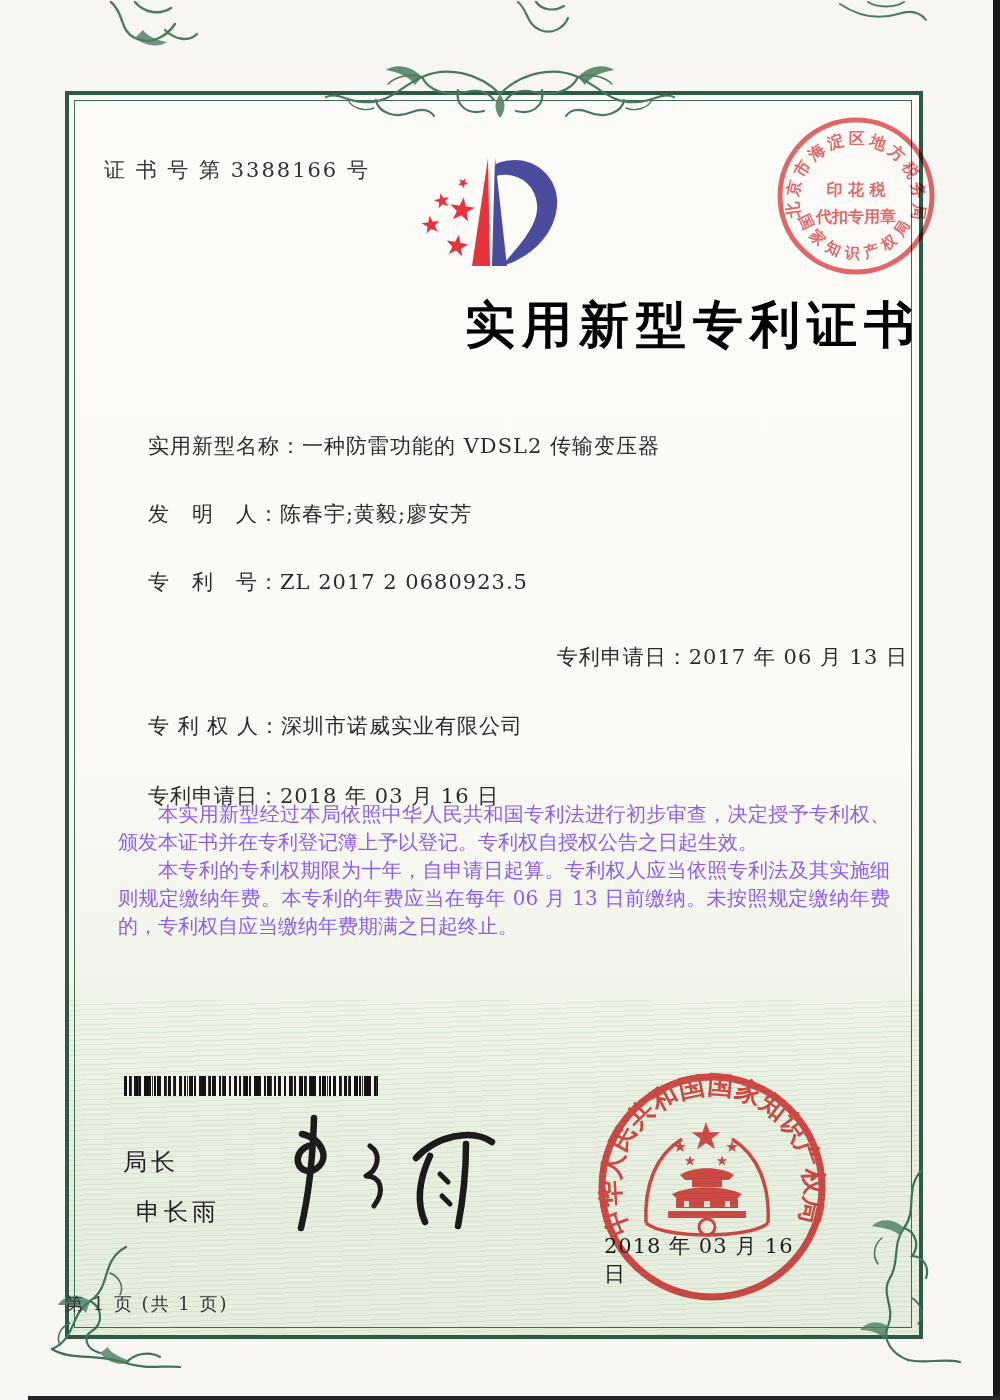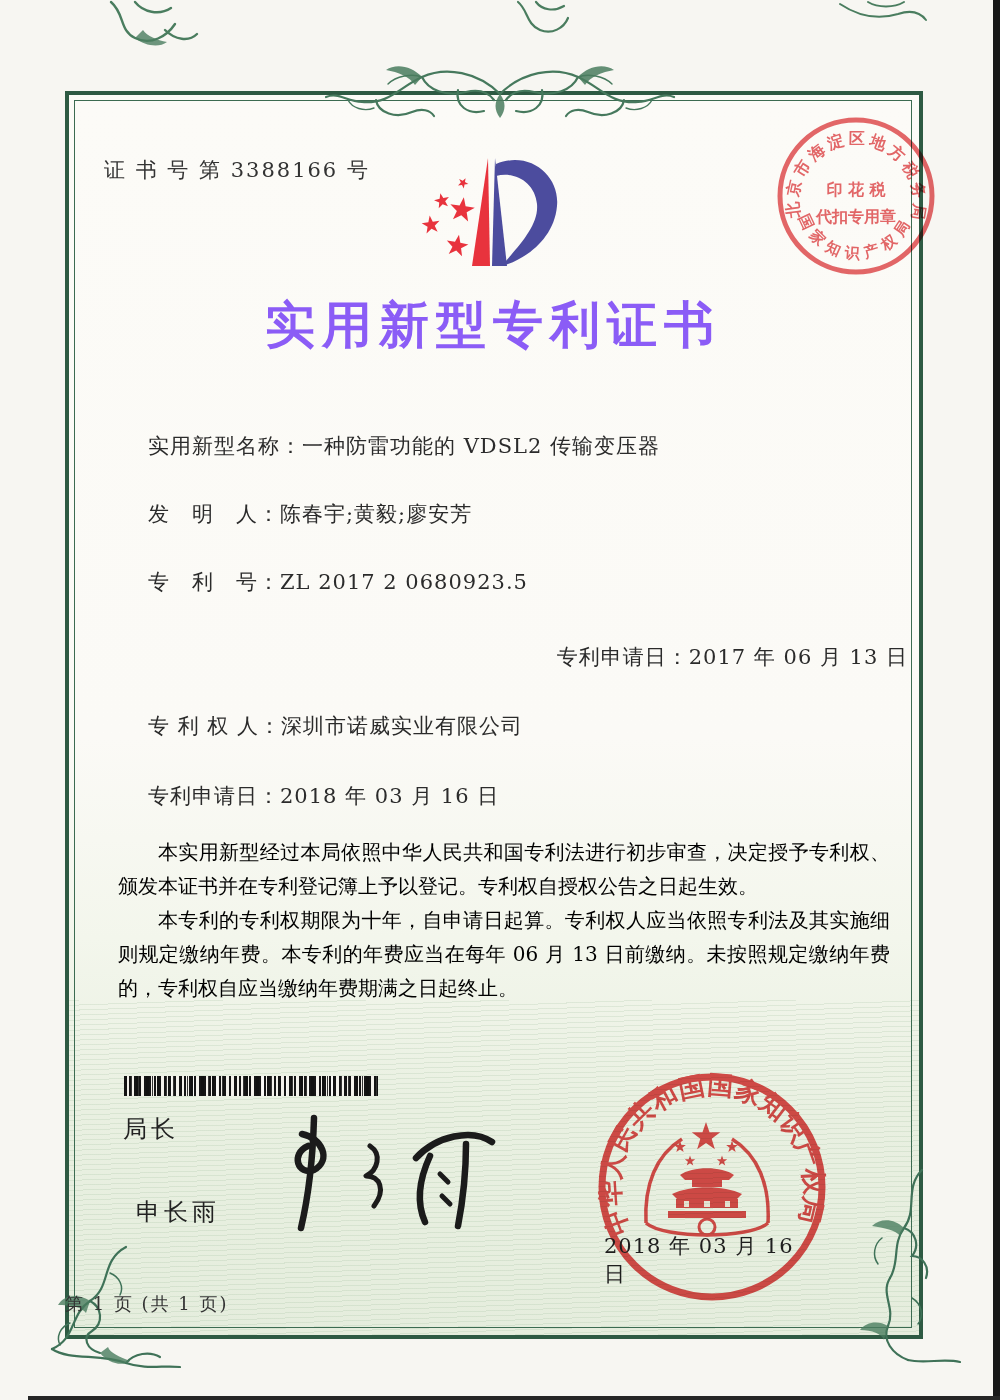--- a/index.html
+++ b/index.html
@@ -27,44 +27,44 @@
   }
   .frame-inner{
     left:74px;top:100px;width:836px;height:1226px;
     border:1px solid #3c6b51;z-index:2;
   }
   .scan-edge-right{right:0;top:0;width:7px;height:1400px;background:#181818;z-index:8;}
   .scan-edge-bottom{left:28px;bottom:0;width:972px;height:4px;background:#262626;z-index:8;}
   
   .cert-no{left:104px;top:156px;font-size:21px;letter-spacing:2px;color:#333;z-index:4;}
   .doc-title{
-    left:65px;top:292px;width:856px;text-align:center;
-    font-size:50px;font-weight:bold;letter-spacing:7px;color:#8b5cf6;z-index:4;
+    left:65px;top:292px;width:856px;text-align:right;
+    font-size:50px;font-weight:bold;letter-spacing:7px;color:#000000;z-index:4;
   }
   .field-row{left:122px;width:760px;font-size:21px;color:#2b2b2b;z-index:4;white-space:nowrap;margin-left:26px;}
   .field-row .flabel{letter-spacing:1px;}
   .field-row .fvalue{letter-spacing:1px;}
   .f0{top:432px;} .f1{top:500px;} .f2{top:568px;} .f3{top:643px;text-align:right;} .f4{top:712px;} .f5{top:782px;}
   .body-text{
-    left:118px;top:835px;width:772px;z-index:4;
-    font-size:20px;line-height:34px;text-align:justify;color:#000000;
+    left:118px;top:800px;width:772px;z-index:4;
+    font-size:20px;line-height:28px;text-align:justify;color:#8b5cf6;
   }
   .body-text p{margin:0;text-indent:2em;}
   
   .barcode{
     left:124px;top:1076px;width:254px;height:20px;z-index:4;
     background-color:#f4f2ec;
     background-image:
       repeating-linear-gradient(90deg,#151515 0 2px,rgba(0,0,0,0) 2px 5px),
       repeating-linear-gradient(90deg,#111 0 3px,rgba(0,0,0,0) 3px 11px),
       repeating-linear-gradient(90deg,rgba(20,20,20,.85) 0 1px,rgba(0,0,0,0) 1px 7px),
       repeating-linear-gradient(90deg,rgba(250,250,248,.9) 0 2px,rgba(0,0,0,0) 2px 23px);
   }
   
-  .sig-title{left:123px;top:1113px;font-size:24px;letter-spacing:4px;z-index:4;
+  .sig-title{left:123px;top:1146px;font-size:24px;letter-spacing:4px;z-index:4;
     font-family:"Liberation Sans","DejaVu Sans",sans-serif;color:#222;}
   .sig-name{left:123px;top:1196px;font-size:24px;letter-spacing:4px;z-index:4;
     font-family:"Liberation Sans","DejaVu Sans",sans-serif;color:#222;margin-left:13px;}
   .sig-svg{left:268px;top:1112px;z-index:4;}
   
   .seal-svg{left:588px;top:1063px;z-index:5;mix-blend-mode:multiply;opacity:.93;}
   .seal-date{left:604px;top:1232px;width:200px;font-size:21px;letter-spacing:1px;color:#1e1e1e;z-index:6;}
   .tax-svg{left:772px;top:110px;z-index:5;mix-blend-mode:multiply;opacity:.9;}
   .footer{left:65px;top:1292px;width:856px;text-align:left;font-size:18px;letter-spacing:2px;color:#333;z-index:4;}
   

